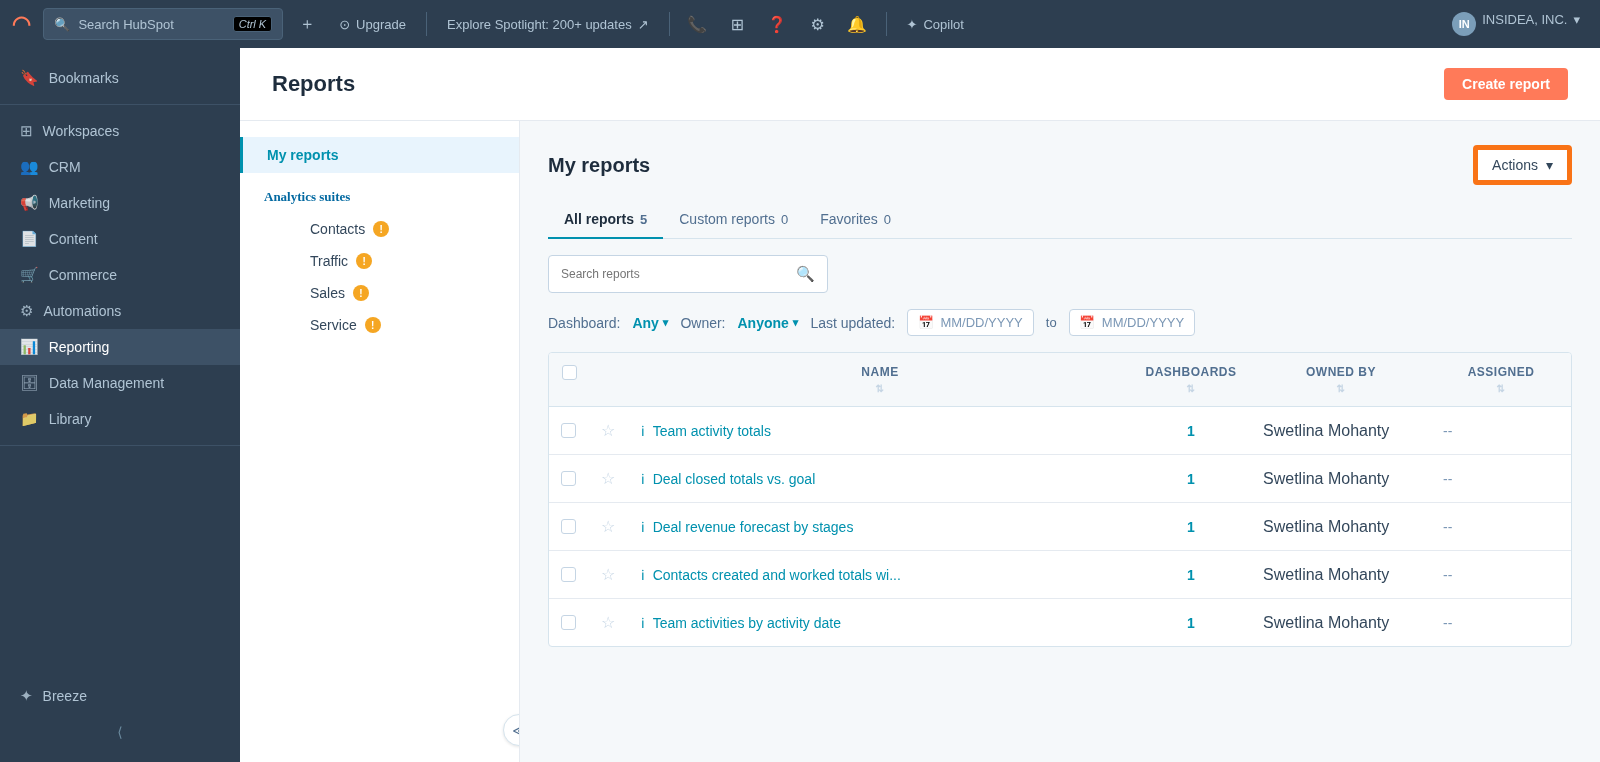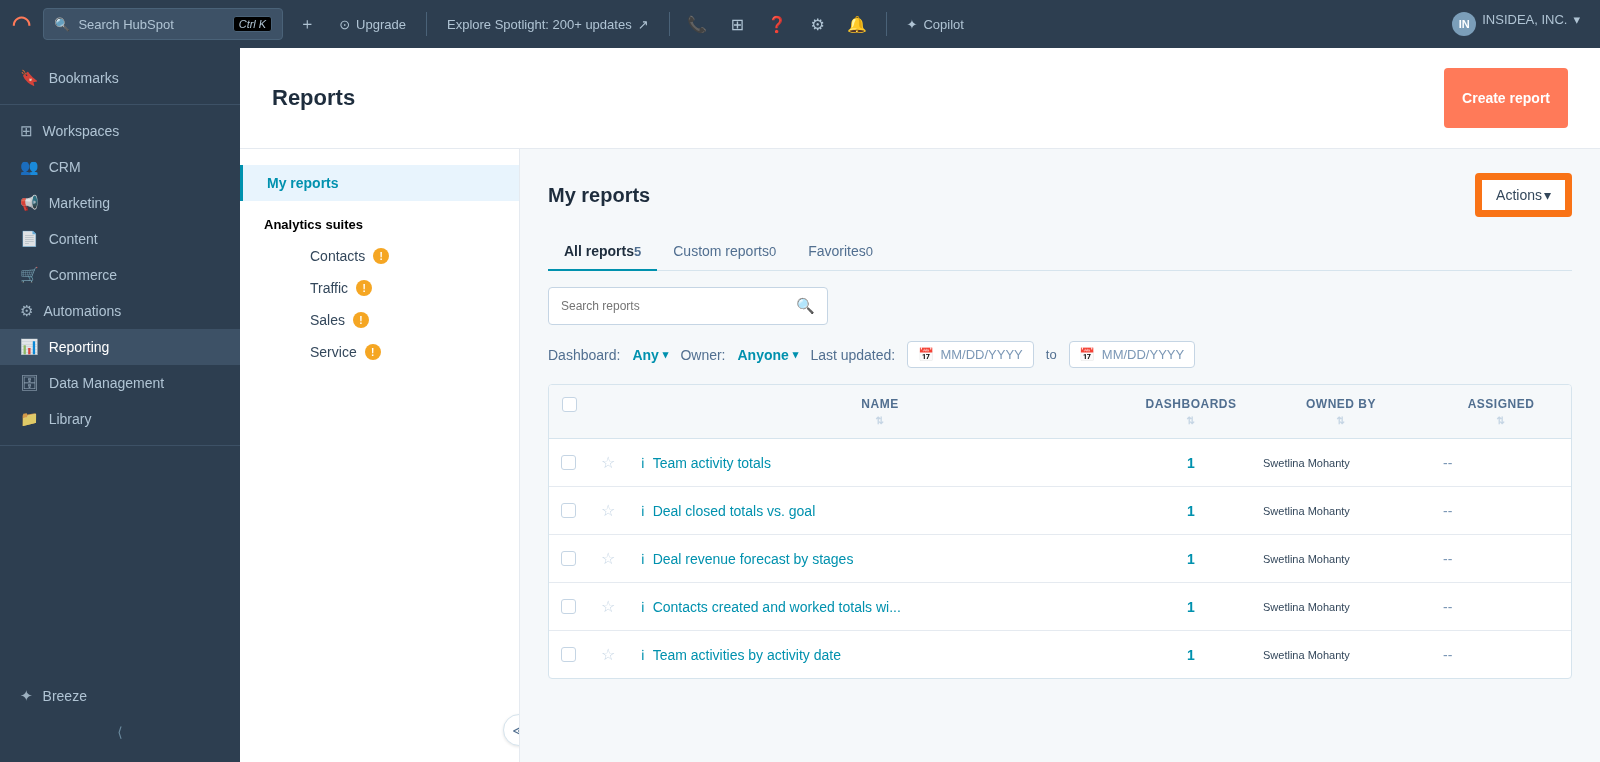--- a/index.html
+++ b/index.html
@@ -174,21 +174,21 @@
     .page-title {
       font-size: 22px;
       font-weight: 700;
       color: #1e2d3d;
     }
     .create-report-btn {
       background: #ff7a59;
       color: white;
       border: none;
       border-radius: 4px;
-      padding: 22px 18px;
+      padding: 8px 18px;
       font-size: 14px;
       font-weight: 600;
       cursor: pointer;
     }
 
     
     .inner-layout {
       display: flex;
       flex: 1;
       overflow: hidden;
@@ -215,23 +215,24 @@
     }
     .left-nav-item.active {
       background: #e8f4fd;
       border-left: 3px solid #0091ae;
       color: #0091ae;
       font-weight: 600;
     }
     .left-section-title {
       font-size: 13px;
       font-weight: 700;
-      color: #000000;
+      color: #0369a1;
       padding: 16px 24px 8px;
       text-transform: none;
+      font-family: Liberation Serif, serif;
     }
     .left-section-item {
       display: flex;
       align-items: center;
       gap: 8px;
       padding: 8px 29px;
       cursor: pointer;
       font-size: 14px;
       color: #33475b;
       margin-left: 41px;
@@ -264,47 +265,48 @@
       justify-content: space-between;
       margin-bottom: 16px;
     }
     .panel-title {
       font-size: 20px;
       font-weight: 700;
       color: #1e2d3d;
     }
     .actions-btn {
       background: #fff;
-      border: 7px solid #f97316;
+      border: 5px solid #f97316;
       border-radius: 4px;
       padding: 7px 14px;
       font-size: 14px;
       color: #33475b;
       cursor: pointer;
       display: flex;
       align-items: center;
-      gap: 2px;
+      gap: 8px;
     }
 
     
     .tabs {
       display: flex;
       gap: 0;
       border-bottom: 1px solid #d6e4ed;
       margin-bottom: 16px;
     }
     .tab {
       padding: 10px 16px;
       cursor: pointer;
       font-size: 14px;
       color: #516f90;
       border-bottom: 2px solid transparent;
       margin-bottom: -1px;
       display: flex;
       align-items: center;
+      gap: 6px;
     }
     .tab.active {
       color: #1e2d3d;
       border-bottom: 2px solid #0091ae;
       font-weight: 600;
     }
     .tab-count {
       background: transparent;
       font-size: 13px;
       color: #516f90;
@@ -413,21 +415,21 @@
     }
     .td.name-cell {
       display: flex;
       align-items: center;
       gap: 8px;
       color: #0091ae;
       font-weight: 500;
       cursor: pointer;
     }
     .td.dashboards { font-weight: 700; color: #0091ae; justify-content: center; }
-    .td.owned-by { color: #33475b; font-size: 11px; }
+    .td.owned-by { color: #33475b; font-size: 16px; }
     .td.assigned { color: #7c98b6; }
     .info-icon {
       color: #0091ae;
       font-size: 14px;
       flex-shrink: 0;
     }
     .star-icon {
       color: #c5d5e4;
       font-size: 16px;
       cursor: pointer;

